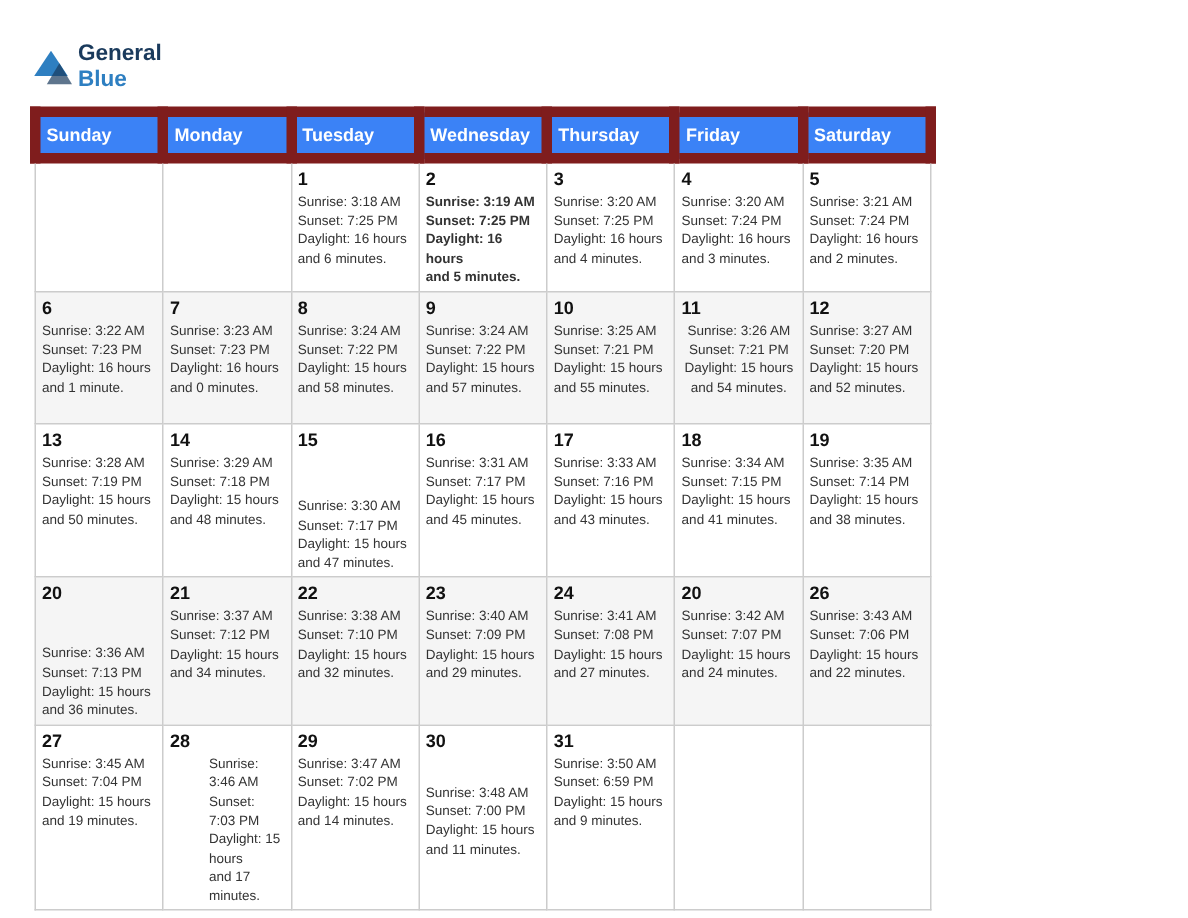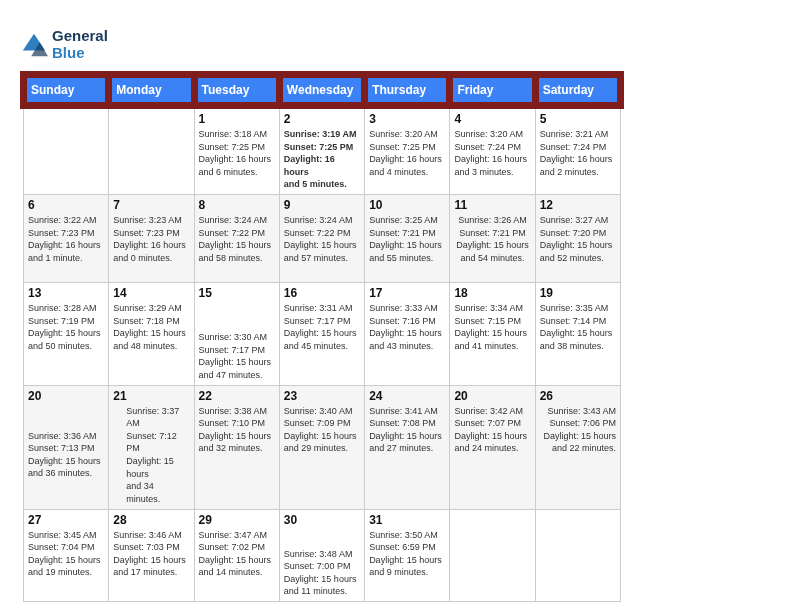--- a/index.html
+++ b/index.html
@@ -273,21 +273,21 @@
         <tr>
           <td>
             <span class="day-number">20</span>
             <div class="day-info" style="white-space: pre-line; margin-top: 27px;">Sunrise: 3:36 AM
 Sunset: 7:13 PM
 Daylight: 15 hours
 and 36 minutes.</div>
           </td>
           <td>
             <span class="day-number">21</span>
-            <div class="day-info" style="white-space: pre-line; margin-left: 13px;">Sunrise: 3:37 AM
+            <div class="day-info" style="white-space: pre-line;">Sunrise: 3:37 AM
 Sunset: 7:12 PM
 Daylight: 15 hours
 and 34 minutes.</div>
           </td>
           <td>
             <span class="day-number">22</span>
             <div class="day-info" style="white-space: pre-line;">Sunrise: 3:38 AM
 Sunset: 7:10 PM
 Daylight: 15 hours
 and 32 minutes.</div>
@@ -308,37 +308,37 @@
           </td>
           <td>
             <span class="day-number">20</span>
             <div class="day-info" style="white-space: pre-line;">Sunrise: 3:42 AM
 Sunset: 7:07 PM
 Daylight: 15 hours
 and 24 minutes.</div>
           </td>
           <td>
             <span class="day-number">26</span>
-            <div class="day-info" style="white-space: pre-line; text-align: right;">Sunrise: 3:43 AM
+            <div class="day-info" style="white-space: pre-line;">Sunrise: 3:43 AM
 Sunset: 7:06 PM
 Daylight: 15 hours
 and 22 minutes.</div>
           </td>
         </tr>
         <tr>
           <td>
             <span class="day-number">27</span>
             <div class="day-info" style="white-space: pre-line;">Sunrise: 3:45 AM
 Sunset: 7:04 PM
 Daylight: 15 hours
 and 19 minutes.</div>
           </td>
           <td>
             <span class="day-number">28</span>
-            <div class="day-info" style="white-space: pre-line;">Sunrise: 3:46 AM
+            <div class="day-info" style="white-space: pre-line; margin-left: 26px;">Sunrise: 3:46 AM
 Sunset: 7:03 PM
 Daylight: 15 hours
 and 17 minutes.</div>
           </td>
           <td>
             <span class="day-number">29</span>
             <div class="day-info" style="white-space: pre-line;">Sunrise: 3:47 AM
 Sunset: 7:02 PM
 Daylight: 15 hours
 and 14 minutes.</div>

